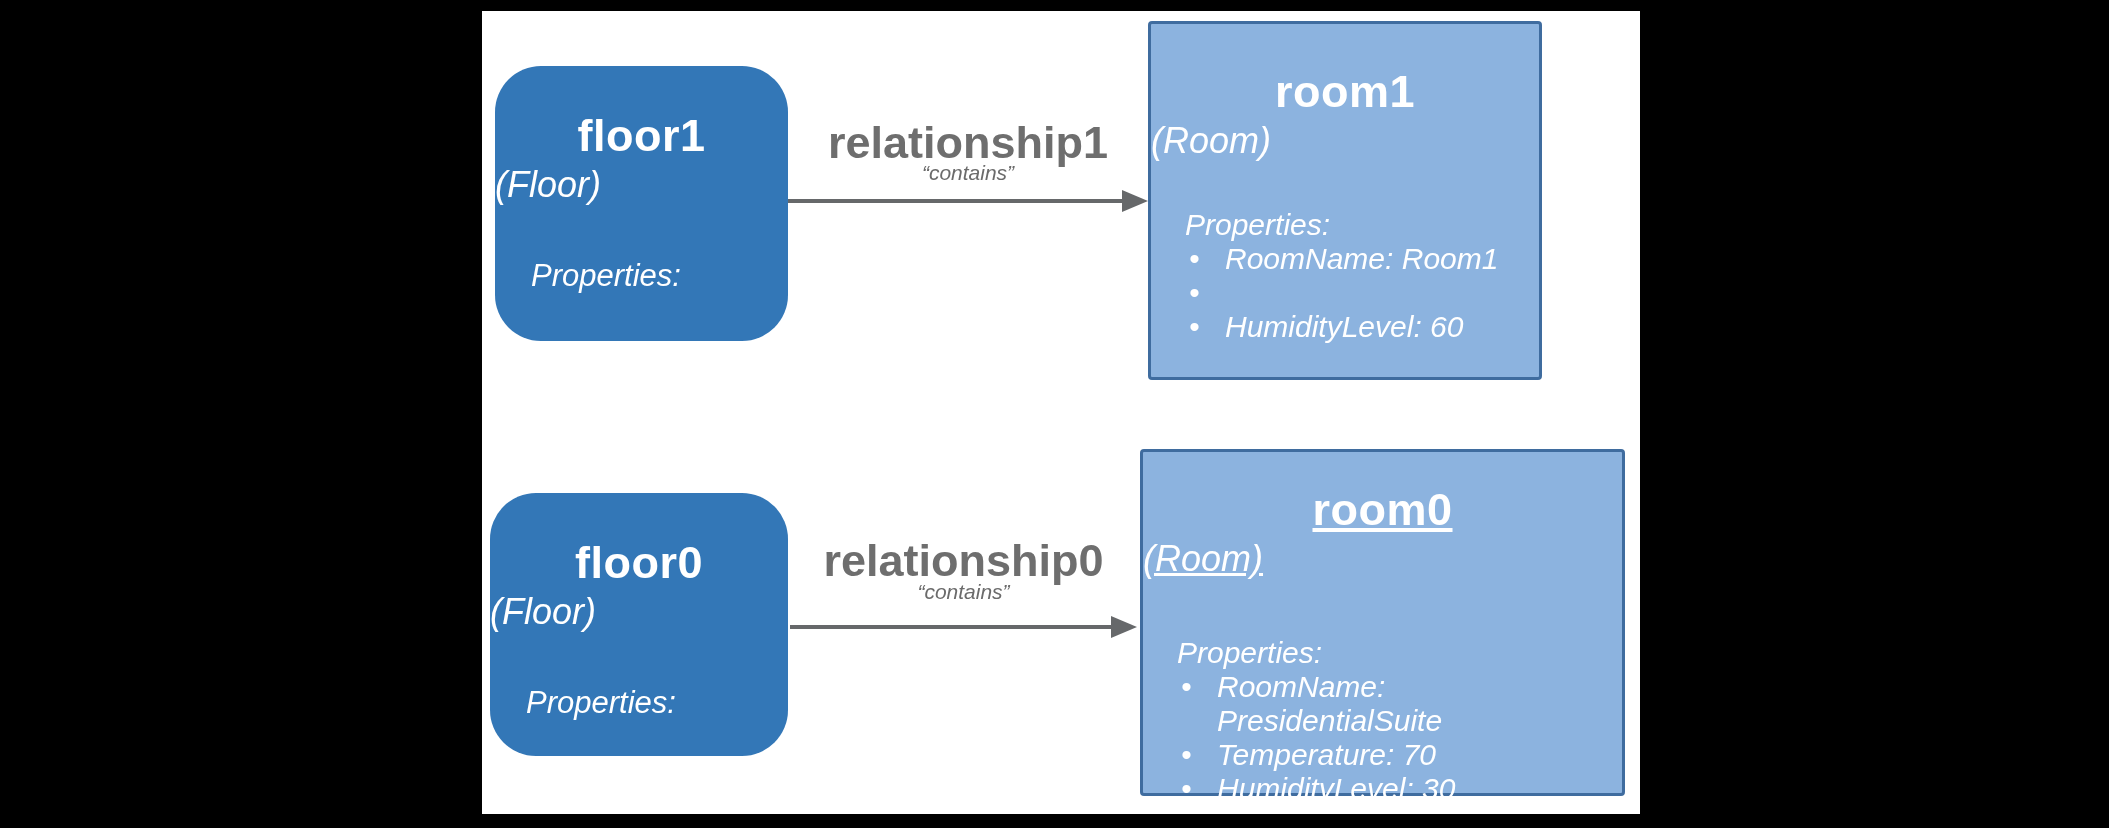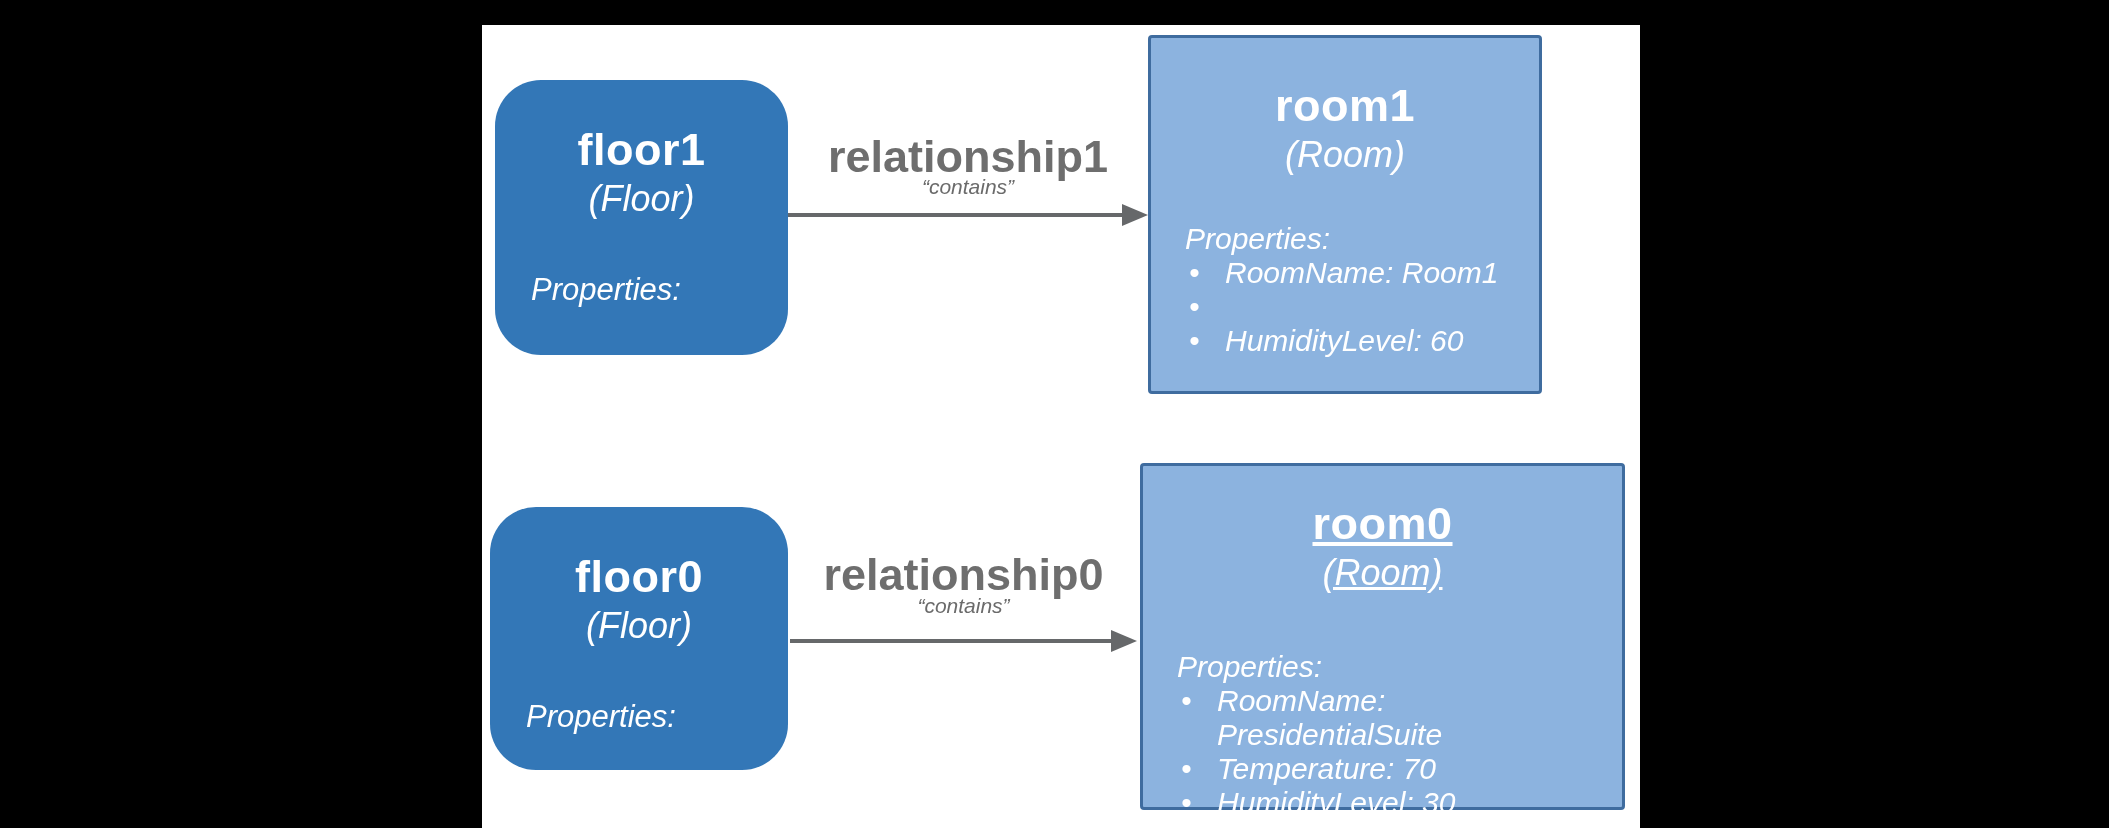--- a/index.html
+++ b/index.html
@@ -4,40 +4,40 @@
 <style>
   html,body{margin:0;padding:0;background:#000;}
   .stage{
     position:relative;
     width:2109px;height:828px;
     background:#000;
     font-family:"Liberation Sans","DejaVu Sans",sans-serif;
     overflow:hidden;
   }
   .panel{
-    position:absolute;left:482px;top:25px;width:1158px;height:803px;
+    position:absolute;left:482px;top:11px;width:1158px;height:803px;
     background:#ffffff;
   }
   
   .node{position:absolute;box-sizing:border-box;color:#ffffff;}
   .floor{
     background:#3377b7;
     border-radius:46px;
   }
   .room{
     background:#8cb3df;
     border:3px solid #3f6c9f;
     border-radius:4px;
   }
   .node-title{
     text-align:center;font-weight:bold;font-size:45px;line-height:52px;
     letter-spacing:.5px;
   }
   .node-subtitle{
-    text-align:center;font-style:italic;font-size:36px;line-height:46px;
+    text-align:left;font-style:italic;font-size:36px;line-height:46px;
   }
   .floor .node-title{padding-top:44px;}
   .room.pad-lg .node-title{padding-top:42px;}
   .room.pad-sm .node-title{padding-top:32px;}
   .props-label-floor{
     position:absolute;left:36px;top:192px;
     font-style:italic;font-size:31px;line-height:36px;
   }
   .props{
     position:absolute;left:34px;right:20px;top:184px;

